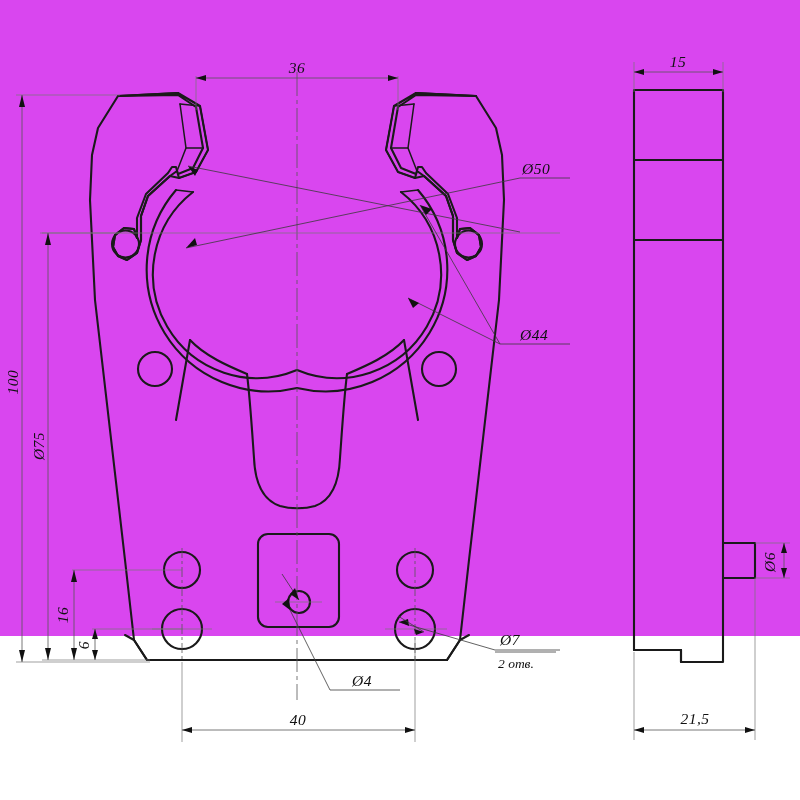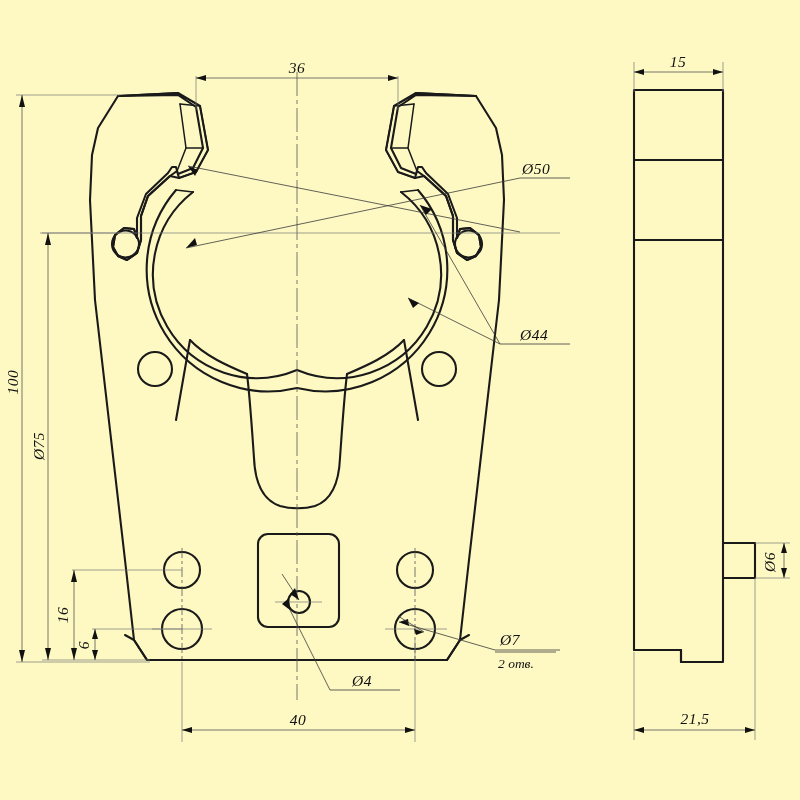--- a/index.html
+++ b/index.html
@@ -10,22 +10,22 @@
   }
   body {
     width: 800px;
     height: 800px;
     font-family: "Liberation Sans", sans-serif;
     overflow: hidden;
   }
   #drawing-root {
     position: relative;
     width: 800px;
-    height: 800px;
-    background: #fef9c3;
+    height: 636px;
+    background: #d946ef;
   }
   svg#cad {
     display: block;
     width: 800px;
     height: 800px;
   }
   
   .outline {
     fill: none;
     stroke: #1a1a1a;

